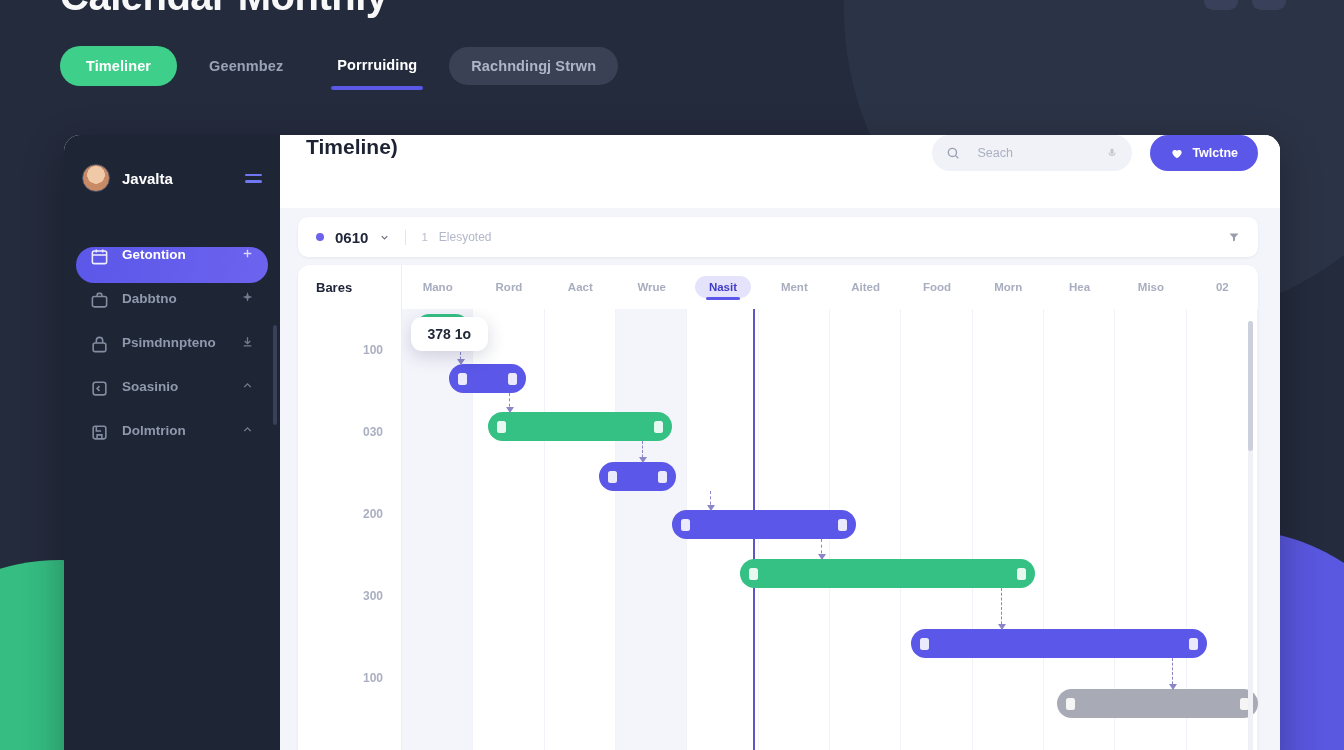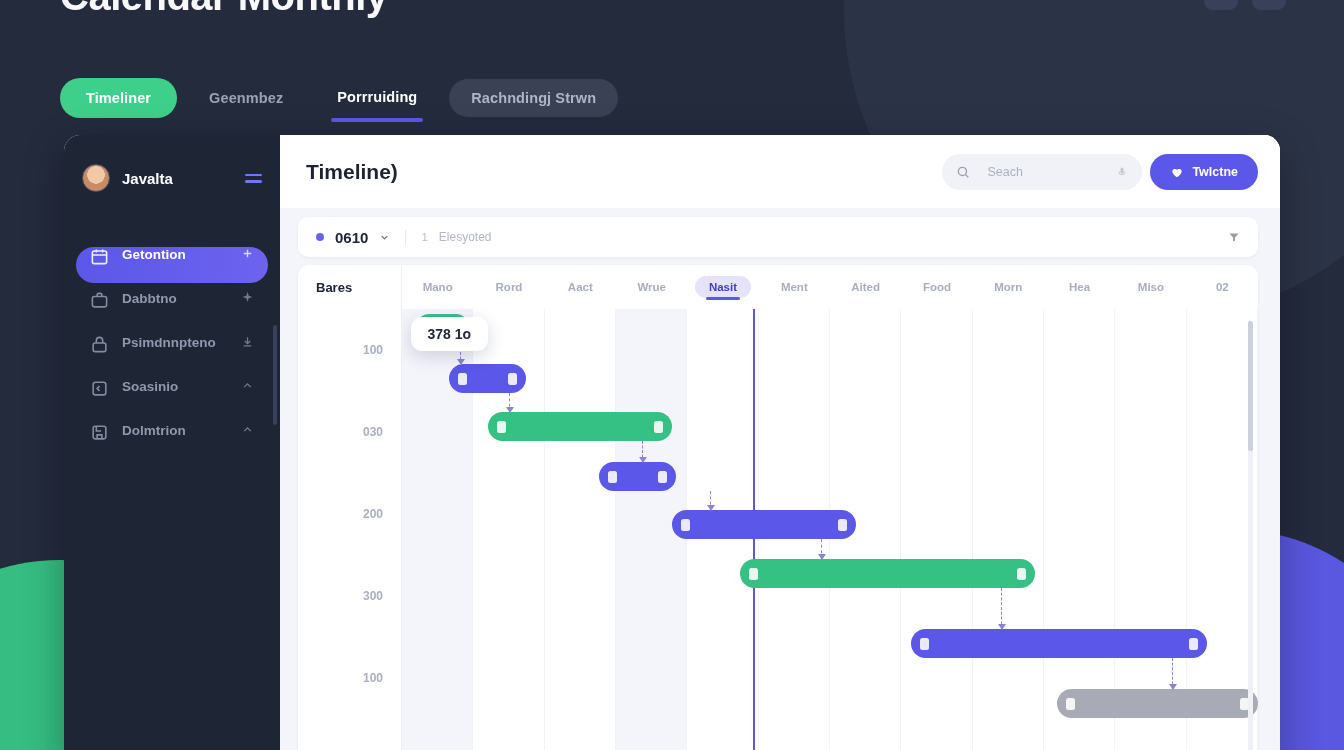--- a/index.html
+++ b/index.html
@@ -89,21 +89,20 @@
     gap: 10px;
   }
   .tab {
     font-size: 14.5px;
     font-weight: 700;
     padding: 11px 22px;
     border-radius: 22px;
     white-space: nowrap;
     color: #9aa3b5;
     letter-spacing: 0.1px;
-    margin-top: 32px;
   }
   .tab.pill-green {
     background: #3ed08b;
     color: #ffffff;
     padding: 12px 26px;
   }
   .tab.plain { background: transparent; text-align: center; }
   .tab.pill-grey {
     background: #3a4154;
     color: #aeb5c6;
@@ -211,23 +210,22 @@
     background: #f4f5fa;
     display: flex;
     flex-direction: column;
     min-width: 0;
     position: relative;
   }
   .main-head {
     background: #ffffff;
     height: 73px;
     display: flex;
-    align-items: center;
     padding: 0 22px 0 26px;
-    gap: 8px;
+    gap: 18px;
     flex: none;
   }
   .page-title {
     font-size: 21px;
     font-weight: 700;
     color: #1d2333;
     flex: 1;
     white-space: nowrap;
   }
   .search {

